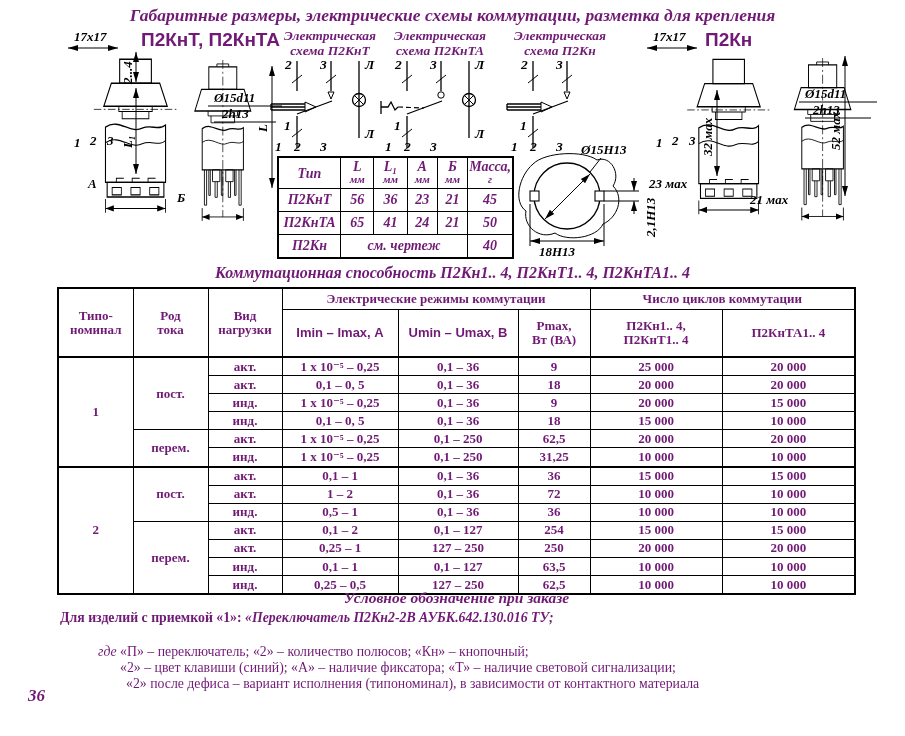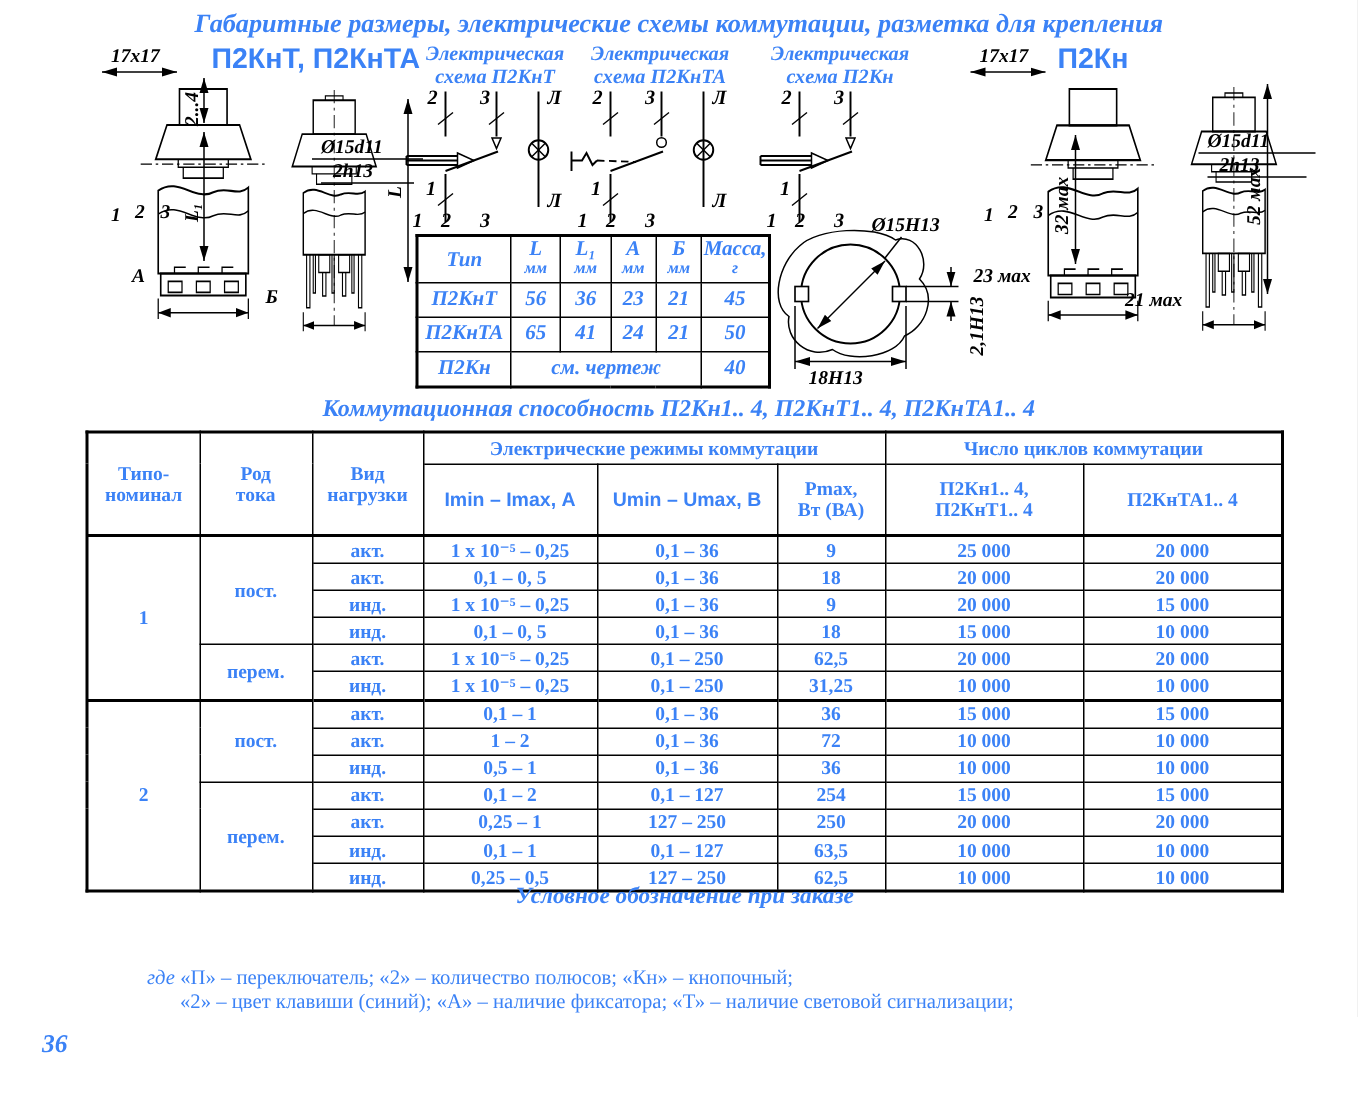--- a/index.html
+++ b/index.html
@@ -1,17 +1,17 @@
 <!DOCTYPE html>
 <html><head>
 <meta charset="utf-8">
 <style>
   html,body{margin:0;padding:0;background:#e8e8e8;}
   .page{position:relative;width:905px;height:736px;background:#ffffff;overflow:hidden;
-        font-family:"Liberation Serif","DejaVu Serif",serif;color:#3b82f6;}
+        font-family:"Liberation Serif","DejaVu Serif",serif;color:#701a75;}
   .abs{position:absolute;}
   #page-title{top:5px;left:0;width:905px;text-align:center;
       font-size:17.5px;font-weight:bold;font-style:italic;}
   .draw-title{font-family:"Liberation Sans","DejaVu Sans",sans-serif;
       font-weight:bold;font-size:19px;letter-spacing:0;}
   .sch{text-align:center;}
   .sch-title{font-size:13.5px;font-weight:bold;font-style:italic;line-height:14.5px;}
   svg{display:block;}
   svg text{fill:#000;font-family:"Liberation Serif","DejaVu Serif",serif;}
   .dimtext{font-size:13px;font-weight:bold;font-style:italic;}
@@ -449,20 +449,25 @@
           <td>0,25 – 0,5</td>
           <td>127 – 250</td>
           <td>62,5</td>
           <td>10 000</td>
           <td>10 000</td>
         </tr>
       </tbody>
   </table>
 
   <div id="ord-heading" class="abs">Условное обозначение при заказе</div>
+  <div class="ord-line" style="left:60px;top:610px;">
+    <span class="b">Для изделий с приемкой «1»:</span>
+    <span class="bi">«Переключатель П2Кн2-2В  АУБК.642.130.016 ТУ;</span>
+  </div>
   <div class="ord-line" style="left:98px;top:644px;">
     <span class="i">где</span>
     <span>«П» – переключатель; «2» – количество полюсов; «Кн» – кнопочный;</span>
   </div>
   <div class="ord-line" style="left:120px;top:660px;">«2» – цвет клавиши (синий); «А» – наличие фиксатора; «Т» – наличие световой сигнализации;</div>
+  <div class="ord-line" style="left:126px;top:676px;">«2» после дефиса – вариант исполнения (типономинал), в зависимости от контактного материала</div>
 
   <div id="page-num" class="abs">36</div>
 </div>
 
 </body></html>

